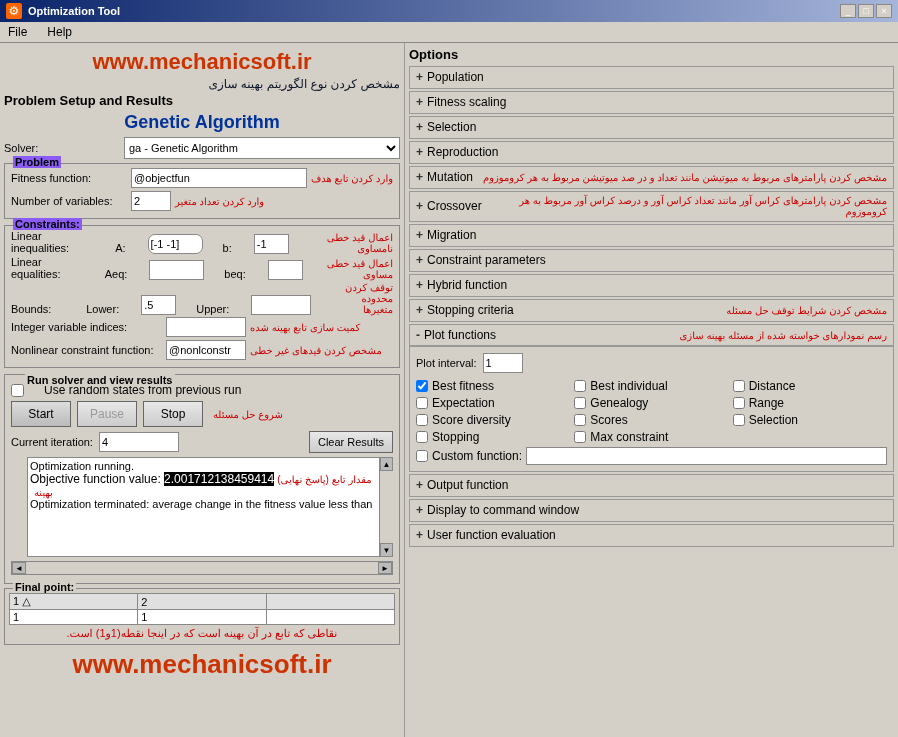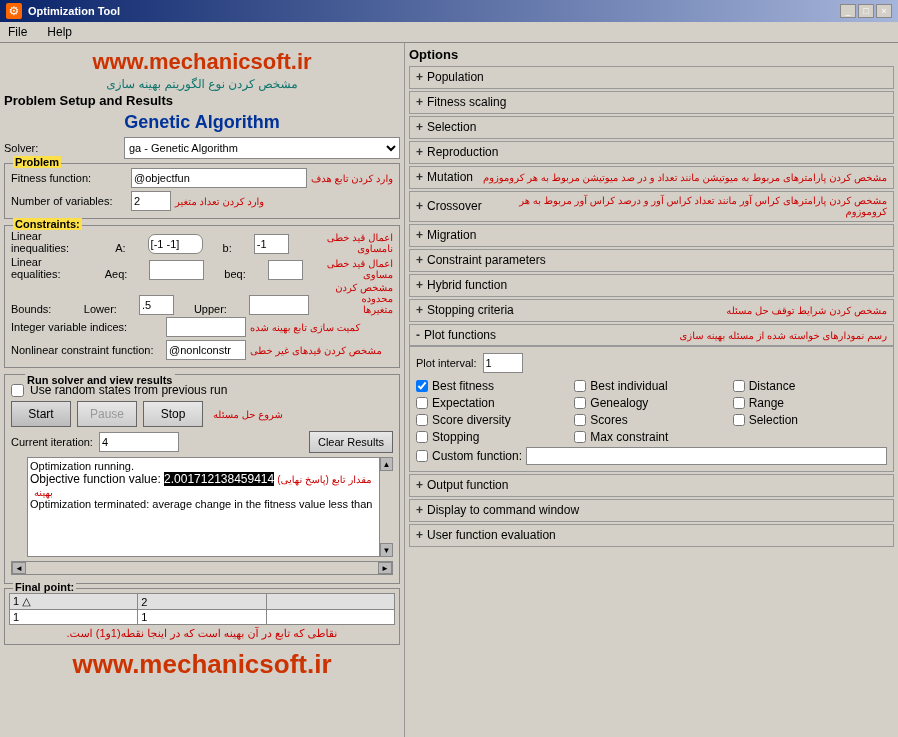--- a/index.html
+++ b/index.html
@@ -23,38 +23,38 @@
     .menu-item { font-size: 12px; cursor: pointer; padding: 1px 4px; }
 
     .main-container { display: flex; height: calc(737px - 40px); }
 
     
     .left-panel { width: 405px; padding: 4px; background: #d4d0c8; border-right: 1px solid #999; overflow-y: auto; }
     
     .section-title { font-weight: bold; font-size: 13px; margin-bottom: 4px; }
     
     .group-box { border: 1px solid #888; margin-bottom: 6px; padding: 4px 6px; background: #d4d0c8; position: relative; }
-    .group-label { position: absolute; top: -8px; left: 8px; background: #fde047; padding: 0 2px; font-size: 11px; font-weight: bold; }
+    .group-label { position: absolute; top: -8px; left: 8px; background: #8b5cf6; padding: 0 2px; font-size: 11px; font-weight: bold; }
 
     .form-row { display: flex; align-items: center; margin-bottom: 3px; }
     .form-label { width: 120px; font-size: 11px; }
     .form-input { flex: 1; height: 20px; border: 1px solid #888; background: white; padding: 0 2px; font-size: 11px; }
     .form-select { flex: 1; height: 22px; border: 1px solid #888; background: white; font-size: 11px; }
     .form-input-small { width: 60px; height: 20px; border: 1px solid #888; background: white; padding: 0 2px; font-size: 11px; }
 
     .arabic-annotation { color: #cc0000; font-size: 10px; font-family: Arial; margin-left: 4px; direction: rtl; }
     
     .inline-group { display: flex; align-items: flex-end; gap: 20px; margin-bottom: 2px; }
     .inline-label { font-size: 11px; width: 110px; }
     .col-label { font-size: 11px; margin-right: 2px; }
 
     .run-section { border: 1px solid #888; padding: 4px 6px; margin-bottom: 4px; position: relative; }
     .run-label { position: absolute; top: -8px; left: 20px; background: #d4d0c8; padding: 0 2px; font-size: 11px; font-weight: bold; margin-top: 7px; }
     
-    .checkbox-row { display: flex; align-items: center; gap: 6px; margin-bottom: 4px; margin-top: 4px; }
+    .checkbox-row { display: flex; align-items: center; gap: 20px; margin-bottom: 4px; margin-top: 4px; }
     
     .button-row { display: flex; align-items: center; gap: 6px; margin-bottom: 4px; }
     .btn { height: 26px; min-width: 60px; border: 1px solid #666; background: linear-gradient(to bottom, #e8e8e8, #ccc); cursor: pointer; font-size: 12px; padding: 0 8px; }
     .btn:disabled { color: #999; cursor: default; }
     .btn-active { background: linear-gradient(to bottom, #ddd, #bbb); }
 
     .iteration-row { display: flex; align-items: center; gap: 6px; margin-bottom: 4px; }
     .iteration-label { font-size: 11px; }
     .iteration-input { width: 80px; height: 20px; border: 1px solid #888; background: white; font-size: 11px; padding: 0 2px; }
     .clear-btn { margin-left: auto; height: 22px; padding: 0 8px; border: 1px solid #666; background: linear-gradient(to bottom, #e8e8e8, #ccc); cursor: pointer; font-size: 11px; }
@@ -114,21 +114,21 @@
   <span class="menu-item">File</span>
   <span class="menu-item">Help</span>
 </div>
 
 <div class="main-container">
 
   <div class="left-panel">
 
     <div class="watermark-top">www.mechanicsoft.ir</div>
 
-    <div style="text-align:center; direction:rtl; color:#0f766e; font-size:12px; margin-bottom:2px;">مشخص کردن نوع الگوریتم بهینه سازی</div>
+    <div style="direction:rtl; color:#0f172a; font-size:12px; margin-bottom:2px;">مشخص کردن نوع الگوریتم بهینه سازی</div>
 
     <div class="section-title">Problem Setup and Results</div>
 
     <div class="algo-title">Genetic Algorithm</div>
 
     <div class="form-row" style="margin-top:4px; margin-bottom:4px;">
       <span class="form-label">Solver:</span>
       <select class="form-select">
         <option>ga - Genetic Algorithm</option>
       </select>
@@ -168,21 +168,21 @@
         <input class="form-input-small" style="width: 35px;" type="text">
         <span class="arabic-annotation">اعمال قید خطی مساوی</span>
       </div>
 
       <div class="inline-group">
         <span class="inline-label">Bounds:</span>
         <span class="col-label">Lower:</span>
         <input class="form-input-small" style="width: 35px;" type="text" value=".5">
         <span class="col-label">Upper:</span>
         <input class="form-input-small" style="width: 60px;" type="text">
-        <span class="arabic-annotation">مشخص کردن محدوده متغیرها</span>
+        <span class="arabic-annotation">توقف کردن محدوده متغیرها</span>
       </div>
 
       <div class="form-row">
         <span style="font-size:11px; width:155px;">Integer variable indices:</span>
         <input class="form-input" style="width: 80px; flex: 0 0 auto;" type="text">
         <span class="arabic-annotation">کمیت سازی تابع بهینه شده</span>
       </div>
 
       <div class="form-row">
         <span style="font-size:11px; width:155px;">Nonlinear constraint function:</span>

